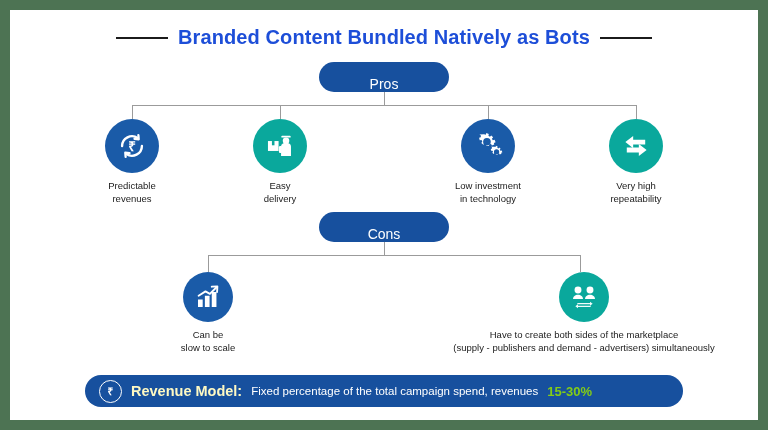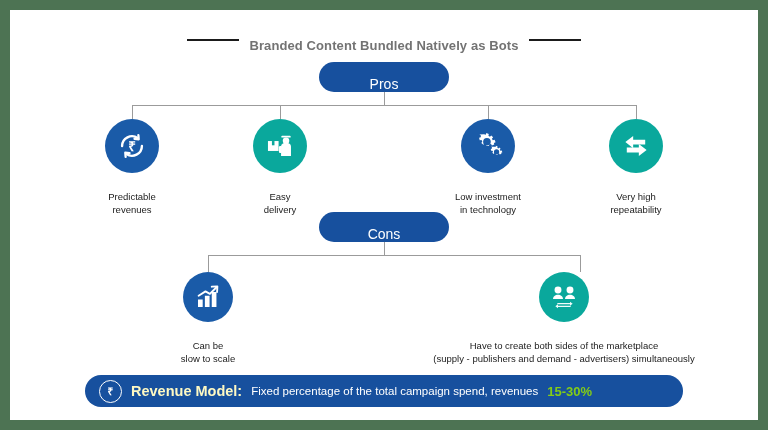--- a/index.html
+++ b/index.html
@@ -15,22 +15,22 @@
     box-sizing:border-box;
   }
 
   
   .title-row{
     position:absolute;left:0;top:16px;width:748px;
     display:flex;align-items:center;justify-content:center;gap:10px;
   }
   .title-rule{width:52px;height:2px;background:#1b1b1b;}
   .title-text{
-    font-size:13px;font-weight:bold;color:#737373;
-    letter-spacing:.1px;white-space:nowrap;margin-top:12px;
+    font-size:20px;font-weight:bold;color:#1d4ed8;
+    letter-spacing:.1px;white-space:nowrap;
   }
 
   
   .pill{
     position:absolute;
     height:30px;width:130px;
     border-radius:16px;
     background:#17509e;
     color:#ffffff;
     font-size:14px;
@@ -47,21 +47,21 @@
   
   .node{position:absolute;text-align:center;}
   .circle{
     border-radius:50%;
     display:flex;align-items:center;justify-content:center;
     margin:0 auto;
   }
   .blue{background:#1a5ba8;}
   .teal{background:#0aa89c;}
   .node-label{
-    margin-top:18px;
+    margin-top:7px;
     font-size:9.5px;line-height:12.5px;color:#1b1b1b;
     white-space:pre-line;
   }
 
   
   #revenue-banner{
     position:absolute;left:75px;top:365px;
     width:598px;height:32px;
     border-radius:16px;
     background:#17509e;
@@ -172,21 +172,21 @@
         <rect x="19" y="22" width="7.5" height="18" fill="#fff"></rect>
         <rect x="30" y="16" width="7.5" height="24" fill="#fff"></rect>
         <path d="M9 22 L20 15 L27 19 L38 8" fill="none" stroke="#fff" stroke-width="3" stroke-linecap="round" stroke-linejoin="round"></path>
         <path d="M30 7.5 L39 7 L38.5 16" fill="none" stroke="#fff" stroke-width="3" stroke-linecap="round" stroke-linejoin="round"></path>
       </svg>
     </div>
     <div class="node-label">Can be
 slow to scale</div>
   </div>
 
-  <div class="node" style="left:499px;top:262px;width:110px;">
+  <div class="node" style="left:519px;top:262px;width:110px;">
     <div class="circle teal" style="width:50px;height:50px;">
       <svg width="32" height="32" viewBox="0 0 48 48" aria-hidden="true">
         <circle cx="15" cy="13.5" r="5.2" fill="#fff"></circle>
         <path d="M7.5 27c0-4 3.4-6.5 7.5-6.5s7.5 2.5 7.5 6.5z" fill="#fff"></path>
         <circle cx="33" cy="13.5" r="5.2" fill="#fff"></circle>
         <path d="M25.5 27c0-4 3.4-6.5 7.5-6.5s7.5 2.5 7.5 6.5z" fill="#fff"></path>
         <path d="M14 33 L33 33 L33 31 L37 34 L33 37 L33 35 L14 35 Z" fill="#fff" opacity=".95"></path>
         <path d="M34 39 L15 39 L15 41 L11 38 L15 35 L15 37 L34 37 Z" fill="#fff" opacity=".95"></path>
       </svg>
     </div>

